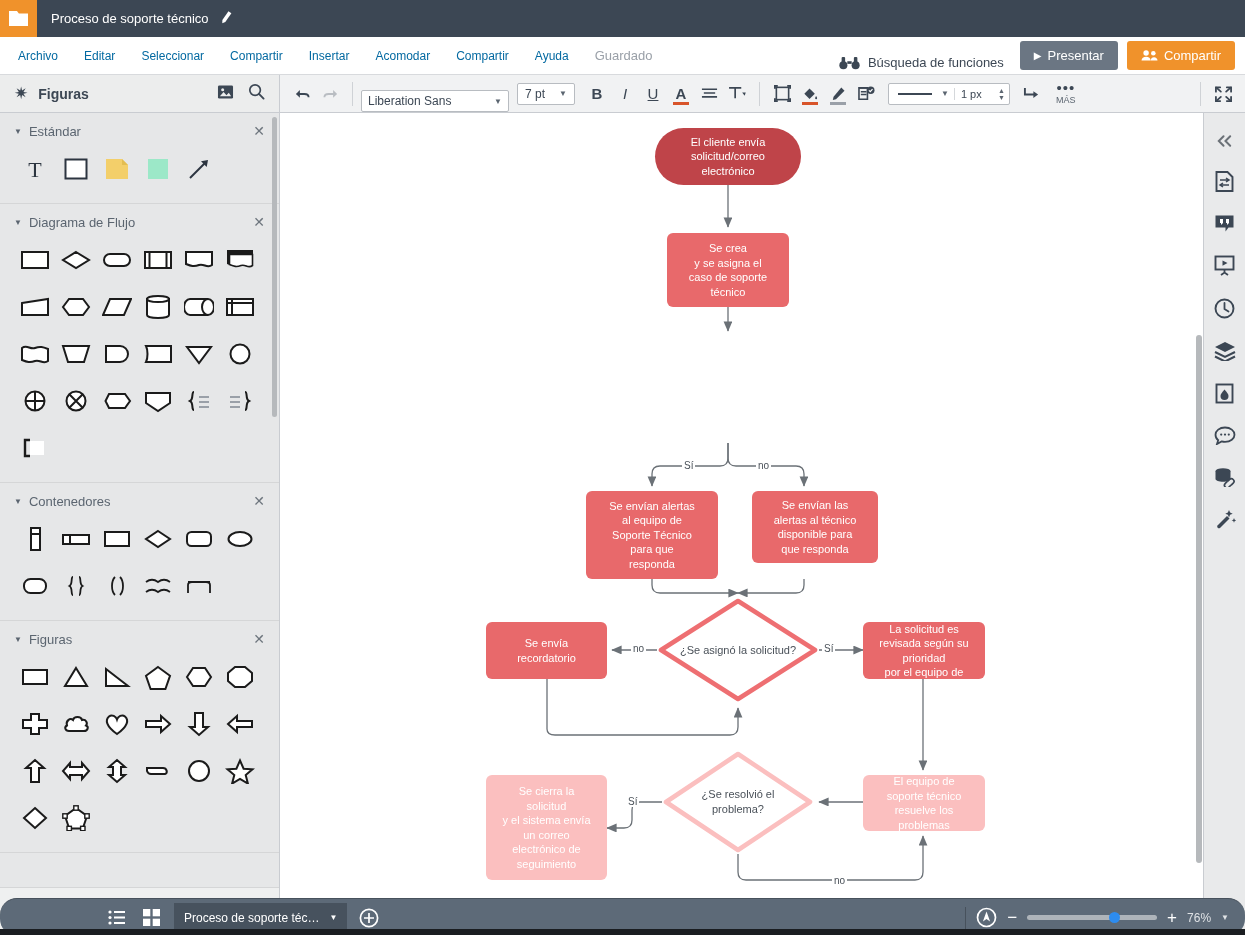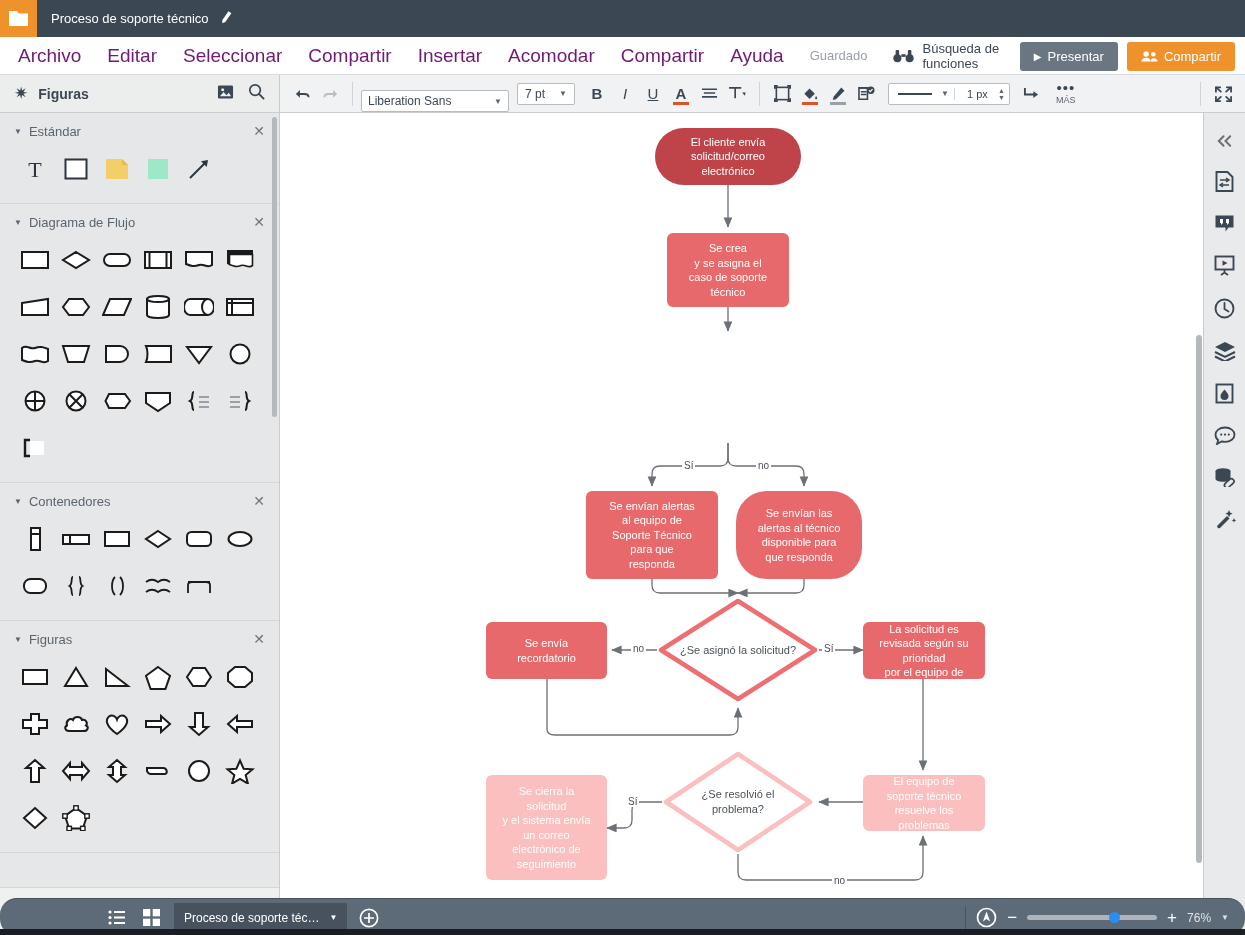--- a/index.html
+++ b/index.html
@@ -11,21 +11,21 @@
   .doc-folder { width:37px; height:37px; background:#f0922b; display:flex;
     align-items:center; justify-content:center; }
   .doc-folder .ico { width:19px; height:15px; background:#fff;
     clip-path: polygon(0 0, 42% 0, 52% 17%, 100% 17%, 100% 100%, 0 100%); }
   .doc-title { color:#fff; font-size:13px; margin-left:14px; }
   .pencil { margin-left:10px; color:#fff; font-size:13px; transform:rotate(-10deg); }
 
   
   .menubar { height:38px; background:#fff; display:flex; align-items:center;
     border-bottom:1px solid #d8dadd; padding-left:18px; }
-  .menu-item { font-size:19px; color:#701a75; margin-right:26px; cursor:pointer; }
+  .menu-item { font-size:12px; color:#0369a1; margin-right:26px; cursor:pointer; }
   .menu-saved { font-size:13px; color:#9aa0a8; margin-right:26px; }
   .menubar-right { margin-left:auto; display:flex; align-items:flex-end; padding-right:10px; }
   .featsearch { display:flex; align-items:center; font-size:13px; color:#3c4754; margin-right:16px; cursor:pointer;}
   .binoc { margin-right:8px; display:inline-flex; }
   .btn-present { background:#6b7683; color:#fff; font-size:13px; border:none;
     border-radius:3px; padding:7px 14px; display:flex; align-items:center; cursor:pointer; }
   .btn-present .tri { margin-right:6px; font-size:10px; }
   .btn-share { background:#f0922b; color:#fff; font-size:13px; border:none;
     border-radius:3px; padding:7px 14px; margin-left:9px; display:flex;
     align-items:center; cursor:pointer; }
@@ -54,21 +54,21 @@
   .sel-size .cv { margin-left:6px; }
   .b { font-weight:bold; } .i { font-style:italic; } .u { text-decoration:underline; }
   .colA { position:relative; }
   .colA::after{ content:""; position:absolute; left:6px; right:6px; bottom:2px; height:3px; background:#d8542a; }
   .colPen::after{ background:#9aa0a8; }
   .lw { border:1px solid #b8bcc1; background:#fff; height:22px; display:flex; align-items:center;
     border-radius:2px; font-size:11px; color:#3c4754; }
   .lw .ln { width:52px; display:flex; align-items:center; justify-content:center; }
   .lw .ln i { display:block; width:34px; height:2px; background:#3c4754; }
   .lw .cv { font-size:8px; color:#5b6570; padding-right:5px;}
-  .lw .px { border-left:1px solid #d5d8db; padding:0 4px 0 6px; width:44px;text-align:center; }
+  .lw .px { border-left:1px solid #d5d8db; padding:0 4px 0 6px; width:44px; }
   .lw .spin { display:flex; flex-direction:column; font-size:7px; line-height:7px; color:#5b6570; padding-right:4px;}
   .more { display:flex; flex-direction:column; align-items:center; justify-content:center;
     width:40px; cursor:pointer; }
   .more .dots { font-size:15px; letter-spacing:1px; color:#3c4754; line-height:10px; }
   .more .lbl { font-size:9px; color:#5b6570; margin-top:2px; }
   .tb-right { margin-left:auto; display:flex; align-items:center; }
 
   
   .main { display:flex; height:822px; }
 
@@ -766,21 +766,21 @@
 
 
     <div class="node rr mid" style="left:306px; top:378px; width:132px; height:88px;">
       <span style="white-space:pre-line">Se envían alertas
 al equipo de
 Soporte Técnico
 para que
 responda</span>
     </div>
 
-    <div class="node rr mid" style="left:456px; top:378px; width:126px; height:88px;border-radius:31px;">
+    <div class="node rr mid" style="left:472px; top:378px; width:126px; height:72px;">
       <span style="white-space:pre-line">Se envían las
 alertas al técnico
 disponible para
 que responda</span>
     </div>
 
     <div style="position:absolute; left:377px; top:484px; width:162px; height:106px;">
       <svg width="162" height="106" viewBox="0 0 162 106">
         <path d="M81 4L158 53L81 102L4 53z" fill="#fff" stroke="#ee6f72" stroke-width="4.6" stroke-linejoin="round"></path>
       </svg>

